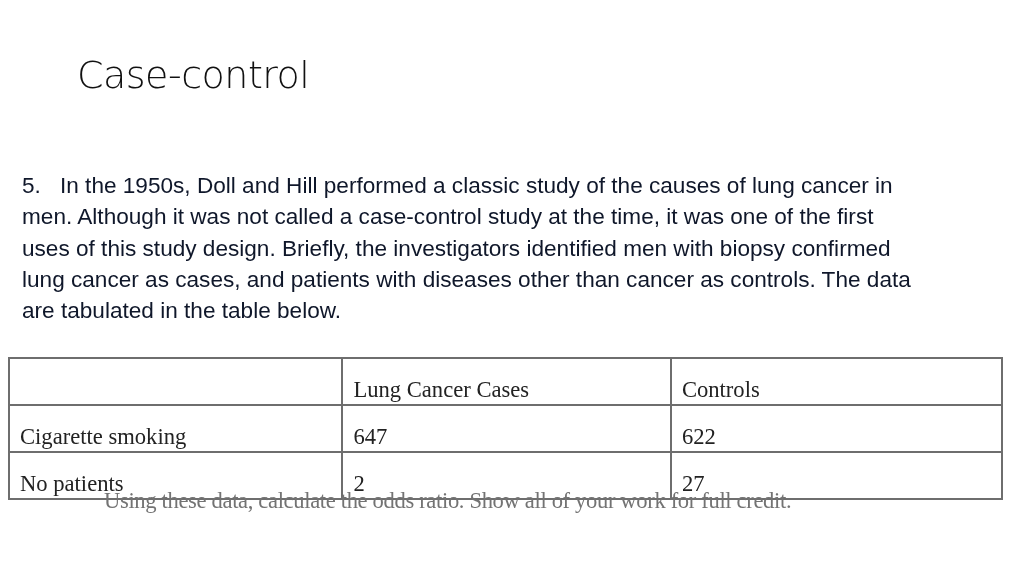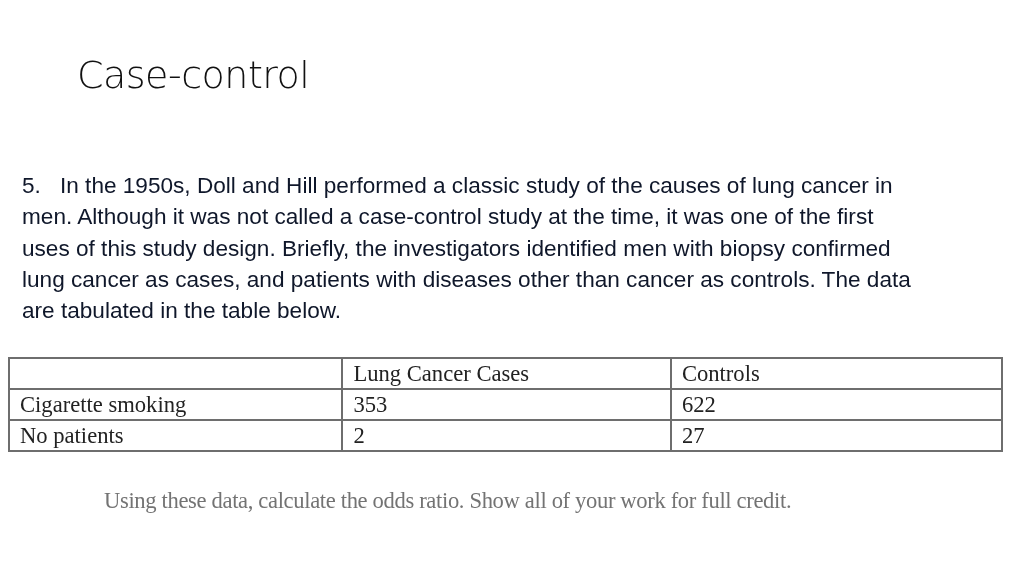--- a/index.html
+++ b/index.html
@@ -49,21 +49,21 @@
       left: 8px;
       top: 357px;
       width: 995px;
       border-collapse: collapse;
       font-family: "Liberation Serif", serif;
       font-size: 22.6px;
       color: #222222;
     }
     table.data-table td {
       border: 2px solid #6e6e6e;
-      padding: 0 0 0 10px;
+      padding: 16px 0 0 10px;
       height: 29px;
       line-height: 29px;
       vertical-align: middle;
       white-space: nowrap;
     }
     table.data-table col.c0 { width: 334px; }
     table.data-table col.c1 { width: 329px; }
     table.data-table col.c2 { width: 332px; }
     .prompt {
       position: absolute;
@@ -100,21 +100,21 @@
       <col class="c2">
   </colgroup>
   <tbody>
       <tr>
     <td></td>
     <td>Lung Cancer Cases</td>
     <td>Controls</td>
   </tr>
   <tr>
     <td>Cigarette smoking</td>
-    <td>353</td>
+    <td>647</td>
     <td>622</td>
   </tr>
   <tr>
     <td>No patients</td>
     <td>2</td>
     <td>27</td>
   </tr>
 </tbody>
   </table>
 

